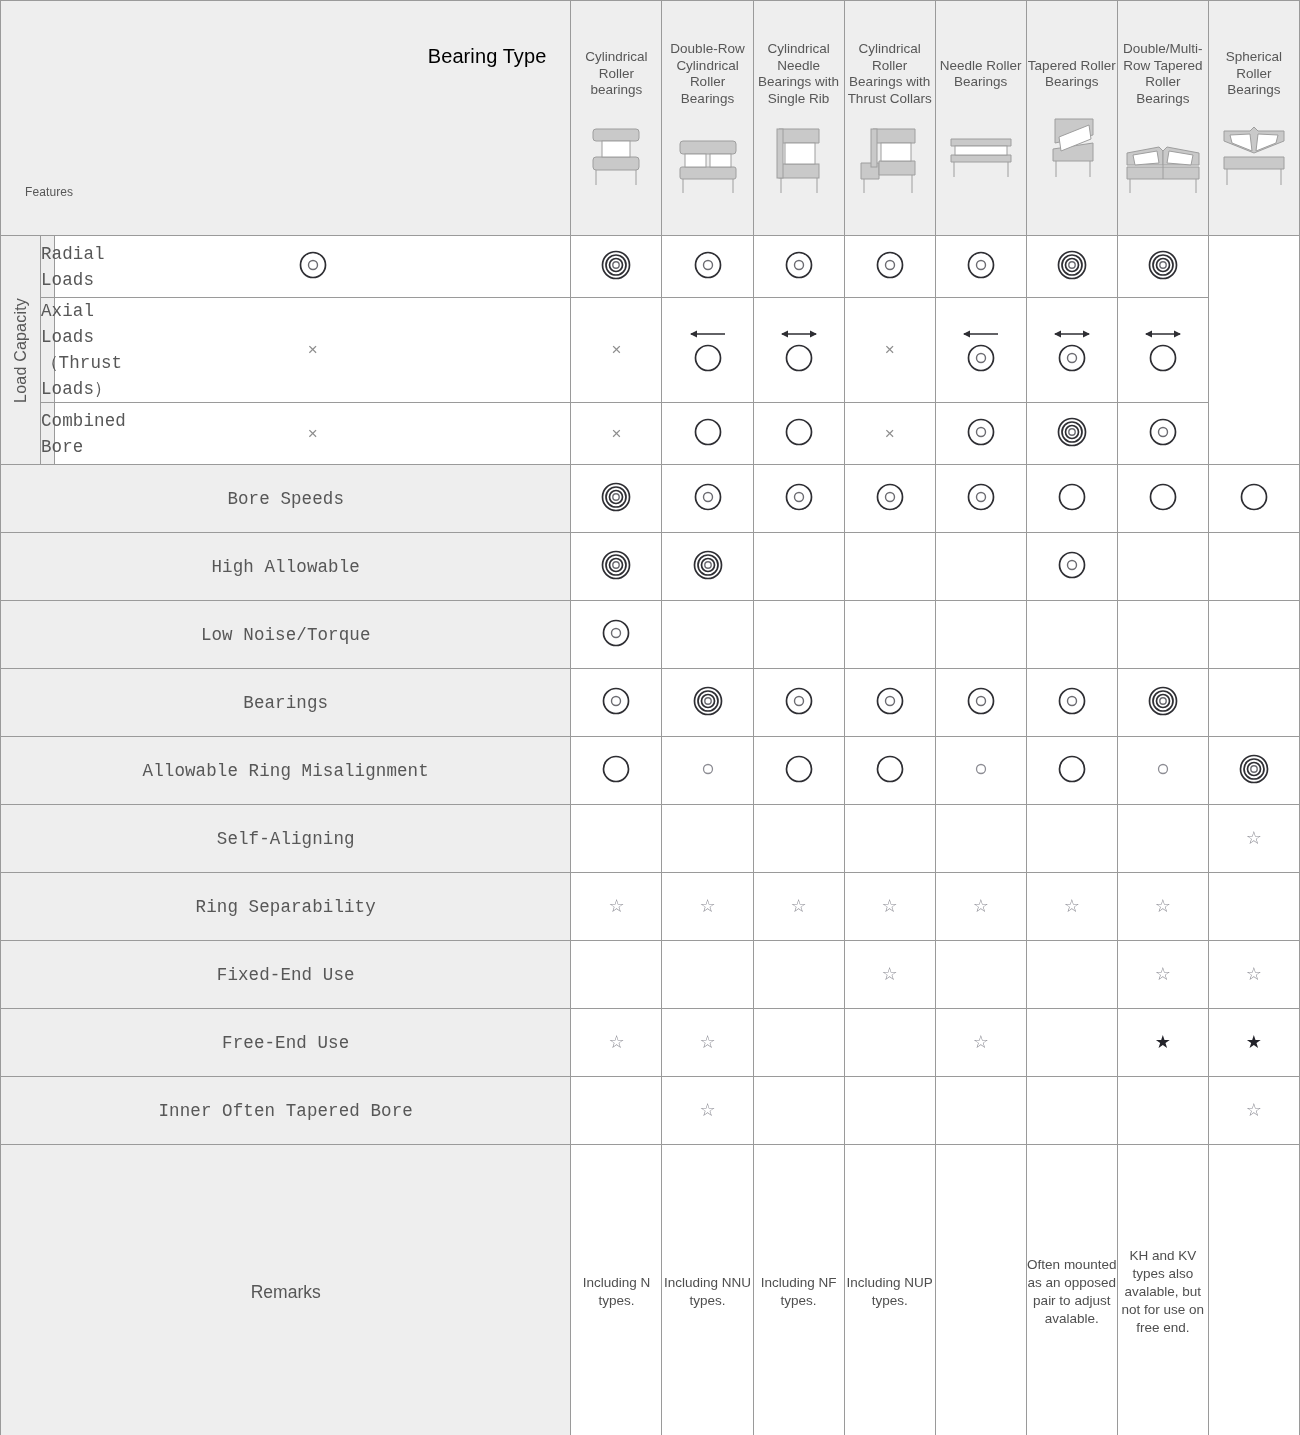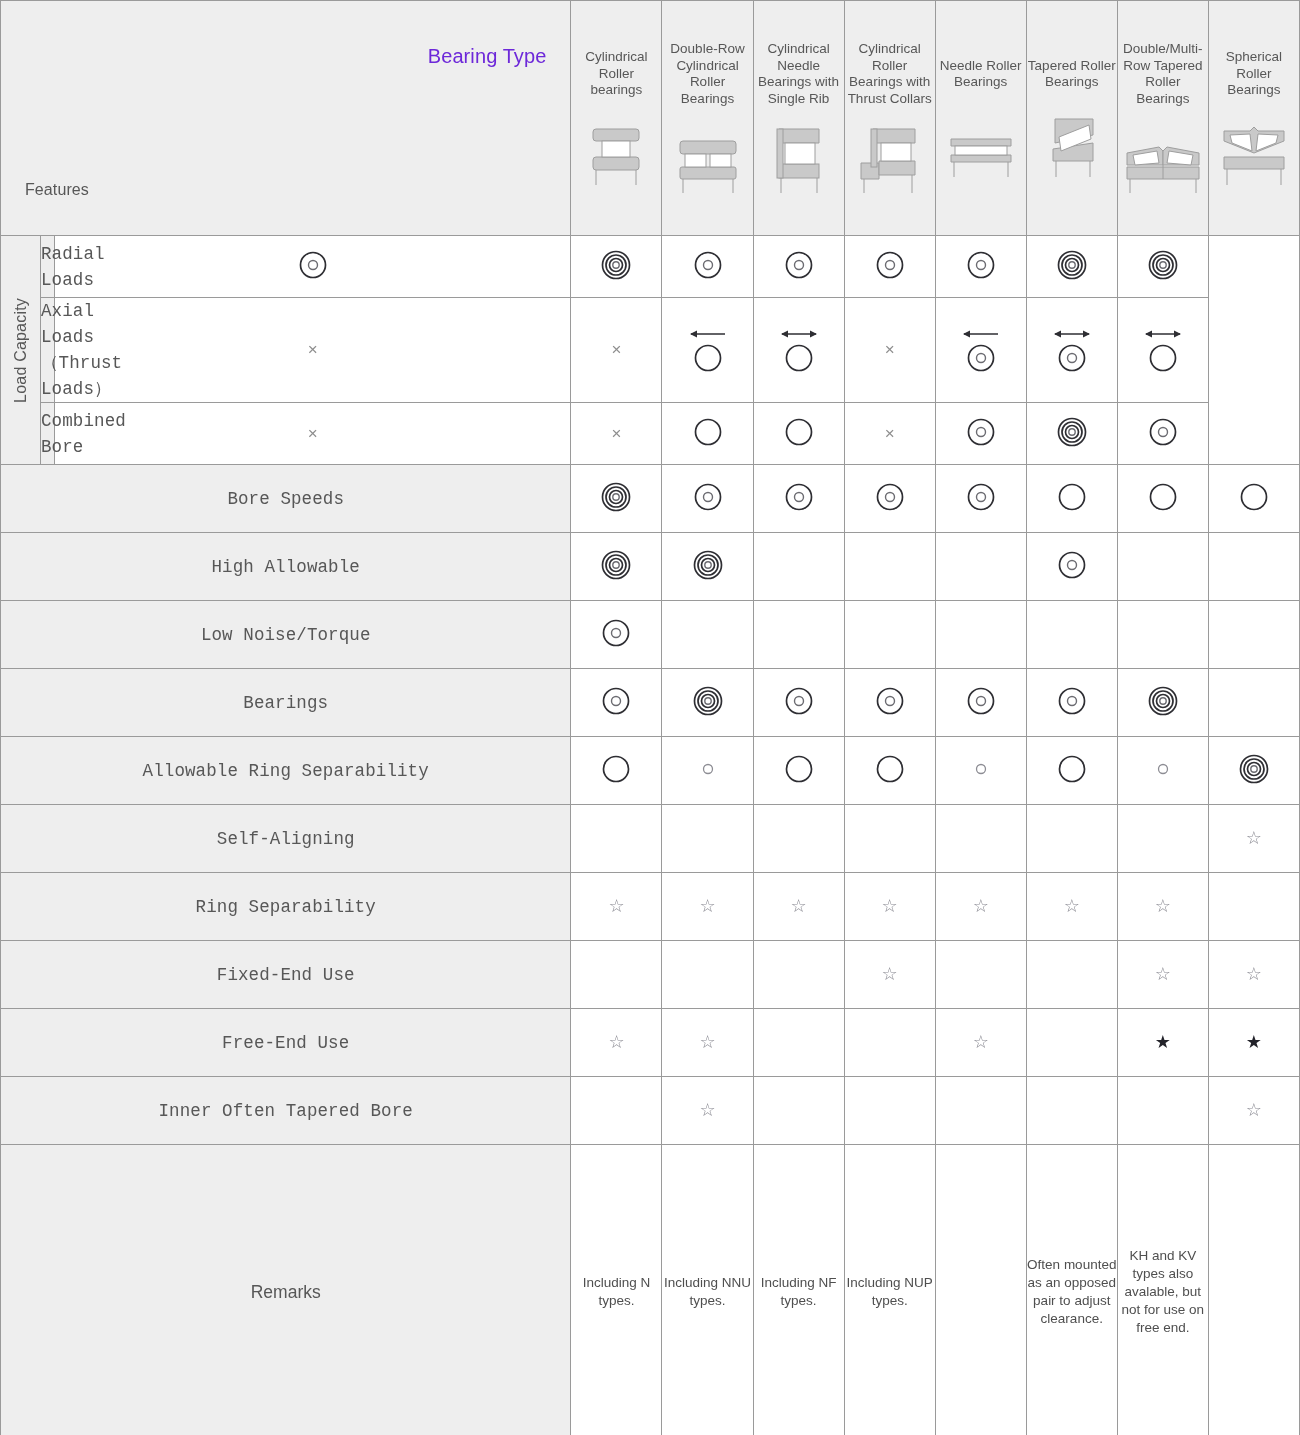--- a/index.html
+++ b/index.html
@@ -38,27 +38,27 @@
   
   .hdr-corner {
     background: #eeeeee;
     position: relative;
     height: 235px;
   }
   .bearing-type-txt {
     position: absolute;
     right: 24px; top: 44px;
     font-size: 20px;
-    color: #6d28d9;
+    color: #000000;
     letter-spacing: 0.1px;
   }
   .features-txt {
     position: absolute;
     left: 24px; bottom: 36px;
-    font-size: 16px;
+    font-size: 12px;
     color: #575757;
     letter-spacing: 0.1px;
   }
   .hdr-col {
     background: #eeeeee;
     vertical-align: top;
     padding: 18px 4px 0 4px;
   }
   .hdr-col .name {
     font-size: 13.5px;
@@ -533,21 +533,21 @@
               </svg></span></td>
           <td class="data"><span class="sym"><svg width="32" height="32" viewBox="0 0 32 32">
                 <circle cx="16" cy="16" r="13.5" fill="none" stroke="#2e2e33" stroke-width="1.7"></circle>
                 <circle cx="16" cy="16" r="10" fill="none" stroke="#2e2e33" stroke-width="1.7"></circle>
                 <circle cx="16" cy="16" r="6.5" fill="none" stroke="#2e2e33" stroke-width="1.7"></circle>
                 <circle cx="16" cy="16" r="3.2" fill="none" stroke="#6c6c72" stroke-width="1.4"></circle>
               </svg></span></td>
           <td class="data"></td>
         </tr>
         <tr>
-          <td class="rowlabel h-std" colspan="3"><span>Allowable Ring Separability</span></td>
+          <td class="rowlabel h-std" colspan="3"><span>Allowable Ring Misalignment</span></td>
           <td class="data"><span class="sym"><svg width="30" height="30" viewBox="0 0 30 30">
                 <circle cx="15" cy="15" r="12.5" fill="none" stroke="#2e2e33" stroke-width="1.7"></circle>
               </svg></span></td>
           <td class="data"><span class="sym"><svg width="14" height="14" viewBox="0 0 14 14">
                 <circle cx="7" cy="7" r="4.5" fill="none" stroke="#8d8d94" stroke-width="1.3"></circle>
               </svg></span></td>
           <td class="data"><span class="sym"><svg width="30" height="30" viewBox="0 0 30 30">
                 <circle cx="15" cy="15" r="12.5" fill="none" stroke="#2e2e33" stroke-width="1.7"></circle>
               </svg></span></td>
           <td class="data"><span class="sym"><svg width="30" height="30" viewBox="0 0 30 30">
@@ -624,19 +624,19 @@
           <td class="data"></td>
           <td class="data"><span class="star-o">☆</span></td>
         </tr>
         <tr>
           <td class="remarks-label h-remarks" colspan="3"><span>Remarks</span></td>
           <td class="remark"><span>Including N types.</span></td>
           <td class="remark"><span>Including NNU types.</span></td>
           <td class="remark"><span>Including NF types.</span></td>
           <td class="remark"><span>Including NUP types.</span></td>
           <td class="remark"><span></span></td>
-          <td class="remark"><span>Often mounted as an opposed pair to adjust clearance.</span></td>
+          <td class="remark"><span>Often mounted as an opposed pair to adjust avalable.</span></td>
           <td class="remark"><span>KH and KV types also avalable, but not for use on free end.</span></td>
           <td class="remark"><span></span></td>
         </tr>
       </tbody>
   </table>
 </div>
 
 </body></html>

